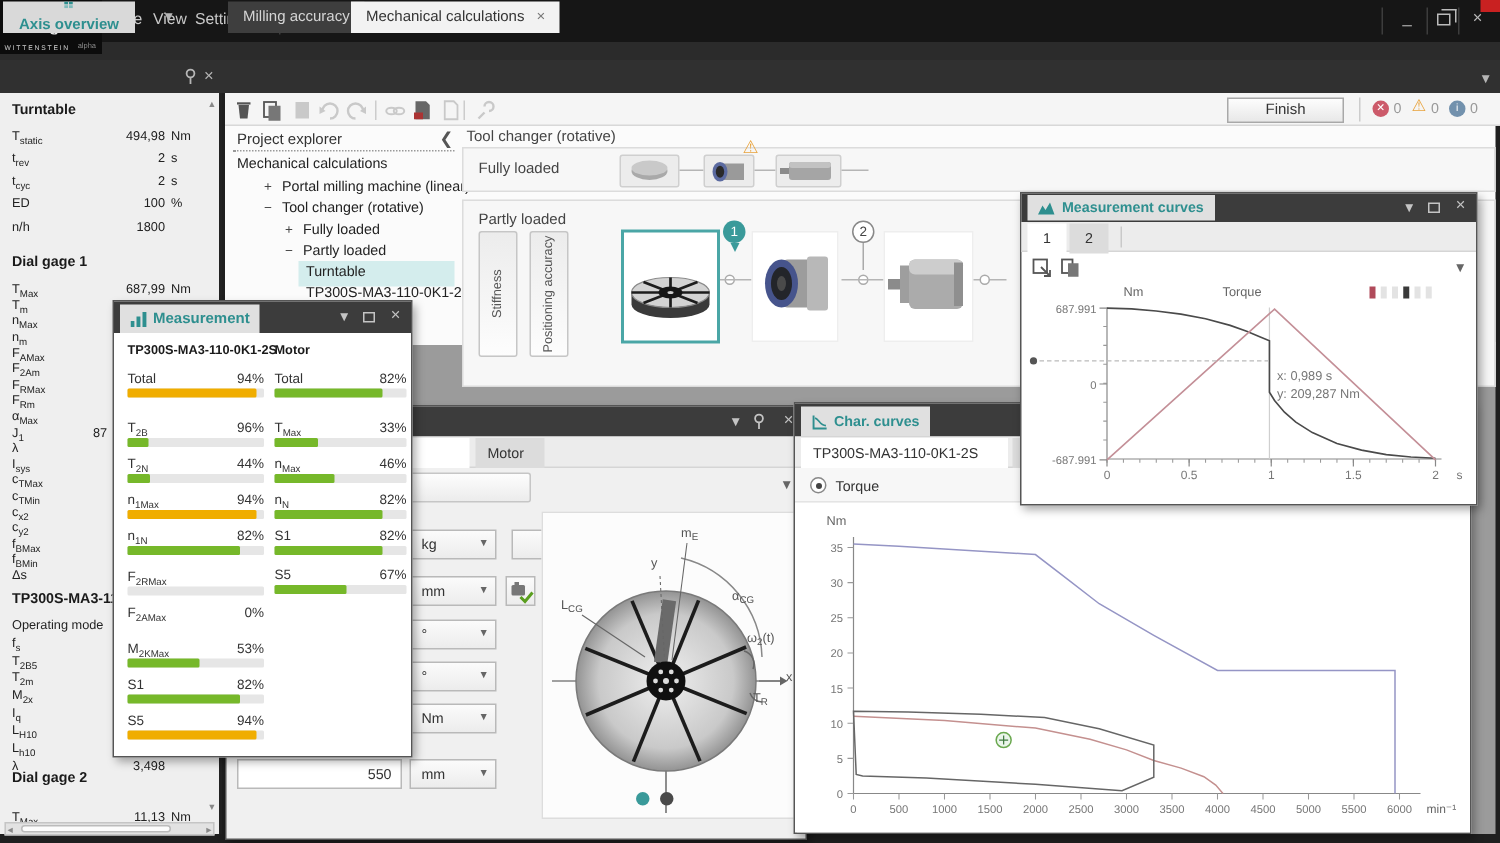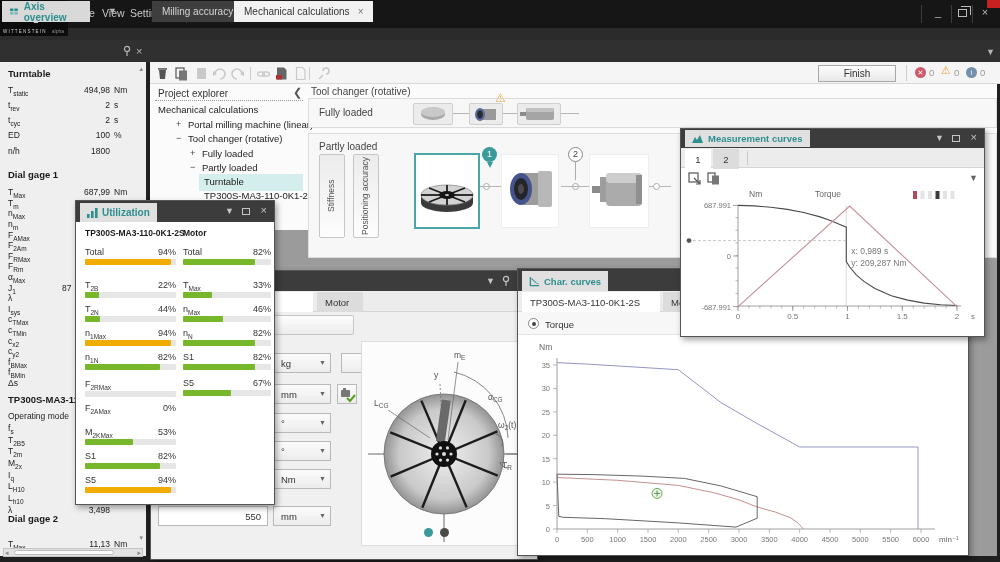--- a/index.html
+++ b/index.html
@@ -14,21 +14,21 @@
   #logo .brandsub{position:absolute;right:4px;bottom:2px;font-size:5px;color:#8a8a8a;}
   .menu{position:absolute;top:7px;font-size:10.5px;color:#c9c9c9;cursor:default;}
   .tsep{position:absolute;top:5px;width:1px;height:18px;background:#3d3d3d;}
   .wicon{position:absolute;top:5px;width:18px;height:18px;}
   .winctl{position:absolute;top:6px;color:#bbb;font-size:11px;width:16px;text-align:center;}
   #restore-box{position:absolute;top:9px;width:9px;height:8px;border:1px solid #bbb;}
   #restore-box:before{content:"";position:absolute;left:2px;top:-4px;width:9px;height:8px;border:1px solid #bbb;border-bottom:none;border-left:none;}
   #redcorner{position:absolute;right:0;top:0;width:13px;height:8px;background:#c92121;}
   
   #tabbar{position:absolute;left:0;top:40px;width:1000px;height:22px;background:#303030;}
-  .paneltab-active{position:absolute;background:#d9d9d9;color:#2e8f8f;font-weight:bold;font-size:10px;display:flex;align-items:center;gap:5px;padding:0 8px;height:21px;top:1px;}
+  .paneltab-active{position:absolute;background:#d9d9d9;color:#2e8f8f;font-weight:bold;font-size:10px;display:flex;align-items:center;gap:5px;padding:0 8px;height:21px;top:1px;flex-direction:column;}
   .dkicon{color:#b5b5b5;font-size:9px;position:absolute;top:6px;}
   .maintab{position:absolute;top:1px;height:21px;font-size:10px;display:flex;align-items:center;padding:0 10px;color:#d5d5d5;background:#3e3e3e;}
   .maintab.active{background:#f2f2f2;color:#333;}
   .maintab .x{margin-left:8px;color:#777;font-size:10px;}
   
   #sidebar{position:absolute;left:0;top:62px;width:148px;height:494px;background:#efefef;border-right:2px solid #222;z-index:4;}
   .ax-h{position:absolute;left:8px;font-size:9.5px;font-weight:bold;color:#1a1a1a;white-space:nowrap;overflow:hidden;max-width:136px;}
   .ax-row{position:absolute;left:0;width:146px;height:11px;font-size:8.5px;color:#222;}
   .ax-row sub{font-size:6.5px;}
   .ax-l{position:absolute;left:8px;white-space:nowrap;}
@@ -574,21 +574,21 @@
           <text x="126" y="58" font-size="8.5" fill="#555">α<tspan font-size="6.5" dy="2">CG</tspan></text>
           <text x="136" y="86" font-size="8.5" fill="#555">ω<tspan font-size="6.5" dy="2">2</tspan><tspan dy="-2">(t)</tspan></text>
           <text x="162" y="112" font-size="8.5" fill="#555">x</text>
           <text x="140" y="126" font-size="8.5" fill="#555">T<tspan font-size="6.5" dy="2">R</tspan></text>
         </svg>
       <div class="abs" style="left:62px;top:186px;width:9px;height:9px;border-radius:50%;background:#3a9a9a"></div>
       <div class="abs" style="left:78px;top:186px;width:9px;height:9px;border-radius:50%;background:#4a4a4a"></div>
     </div>
   </div>
 
-  <div class="panel" style="left:517px;top:268px;width:452px;height:288px;z-index:20">
+  <div class="panel" style="left:529px;top:268px;width:452px;height:288px;z-index:20">
     <div class="ptitle" style="height:22px">
       <div class="ptab" style="height:20px">
         <svg width="11" height="11" viewBox="0 0 12 12">
           <path d="M1.5 1 V10.5 H11" stroke="#2e8f8f" stroke-width="1.4" fill="none"></path>
           <path d="M2.5 3 C 5 3, 6 8.5, 10.5 8.5" stroke="#2e8f8f" stroke-width="1.2" fill="none"></path>
         </svg>
         <span>Char. curves</span>
       </div>
       <span class="pticon" style="right:8px;font-size:11px;top:4px">×</span>
     </div>
@@ -753,33 +753,33 @@
   </div>
 
   <div class="panel" style="left:75px;top:200px;width:200px;height:305px;z-index:40">
     <div class="ptitle" style="height:21px">
       <div class="ptab" style="height:19px;font-size:10px">
         <svg width="11" height="10" viewBox="0 0 11 10">
           <rect x="0" y="6" width="2.6" height="4" fill="#2e8f8f"></rect>
             <rect x="4" y="3" width="2.6" height="7" fill="#2e8f8f"></rect>
             <rect x="8" y="0" width="2.6" height="10" fill="#2e8f8f"></rect>
         </svg>
-        <span>Utilization</span>
+        <span>Measurement</span>
       </div>
       <span class="pticon" style="right:40px;top:5px">▼</span>
       <div class="abs" style="right:24px;top:7px;width:8px;height:7px;border:1px solid #c4c4c4"></div>
       <span class="pticon" style="right:7px;font-size:11px;top:3px">×</span>
     </div>
     <span class="ut-h" style="left:9px;top:27px">TP300S-MA3-110-0K1-2S</span>
     <span class="ut-h" style="left:107px;top:27px">Motor</span>
     <div id="ut-left">
         <div class="ut-it" style="left:9px;top:46px;width:91px"><span>Total</span><span class="ut-pct">94%</span><div class="ut-track">
             <div class="ut-fill" style="width:94%;background:#f0ad00"></div>
           </div></div>
-        <div class="ut-it" style="left:9px;top:79px;width:91px"><span>T<sub>2B</sub></span><span class="ut-pct">22%</span><div class="ut-track">
+        <div class="ut-it" style="left:9px;top:79px;width:91px"><span>T<sub>2B</sub></span><span class="ut-pct">96%</span><div class="ut-track">
             <div class="ut-fill" style="width:15%;background:#76b82a"></div>
           </div></div>
         <div class="ut-it" style="left:9px;top:103px;width:91px"><span>T<sub>2N</sub></span><span class="ut-pct">44%</span><div class="ut-track">
             <div class="ut-fill" style="width:16%;background:#76b82a"></div>
           </div></div>
         <div class="ut-it" style="left:9px;top:127px;width:91px"><span>n<sub>1Max</sub></span><span class="ut-pct">94%</span><div class="ut-track">
             <div class="ut-fill" style="width:94%;background:#f0ad00"></div>
           </div></div>
         <div class="ut-it" style="left:9px;top:151px;width:91px"><span>n<sub>1N</sub></span><span class="ut-pct">82%</span><div class="ut-track">
             <div class="ut-fill" style="width:82%;background:#76b82a"></div>

